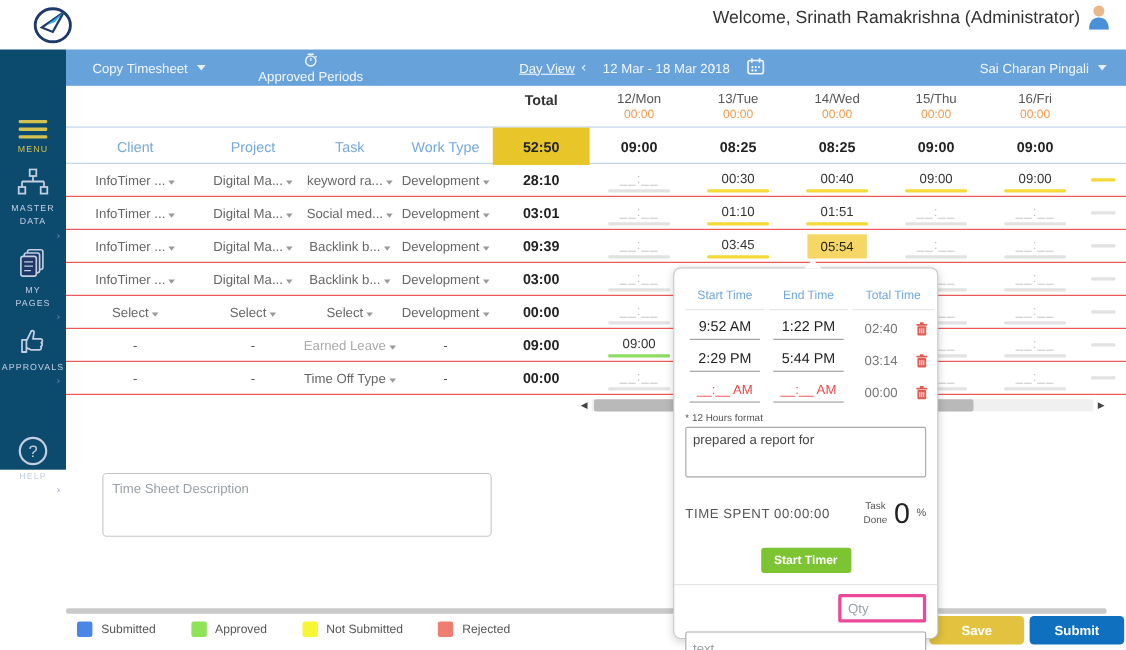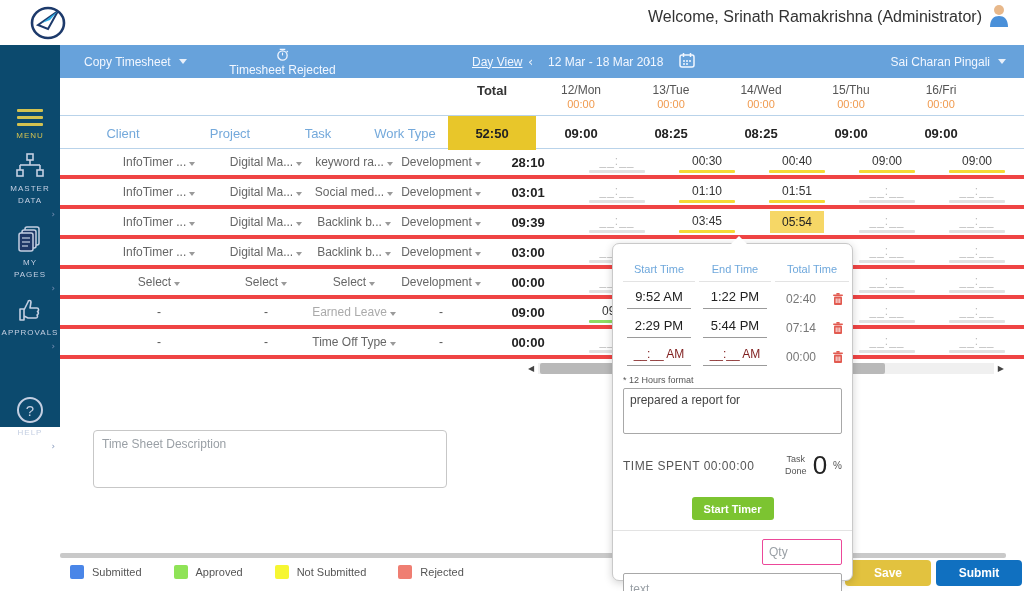--- a/index.html
+++ b/index.html
@@ -41,21 +41,21 @@
   .trow { display:grid; grid-template-columns:126px 88px 88px 86px 88px 90px 90px 90px 90px 90px 28px; align-items:center; }
   .h1row { height:37px; padding-top:5px; }
   .h1-total { text-align:center; font-size:13px; font-weight:bold; color:#333; align-self:start; }
   .dayhead { text-align:center; line-height:1.25; align-self:start; }
   .dayhead .dname { font-size:12px; color:#555; }
   .dayhead .dsub { font-size:11px; color:#f09a4e; }
   .h2row { height:34px; border-top:1px solid #b9d3ea; border-bottom:1px solid #b9d3ea; }
   .colhead { text-align:center; font-size:13px; color:#74a9db; }
   .grand { height:34px; display:flex; align-items:center; justify-content:center; background:#e8c62a; font-size:13px; font-weight:bold; color:#222; }
   .daytotal { text-align:center; font-size:13px; font-weight:bold; color:#222; }
-  .row { height:30px; border-bottom:4px solid #ef4444;padding-left:36px; }
+  .row { height:30px; border-bottom:1px solid #ef4444; }
   .pick { text-align:center; font-size:12px; color:#666; white-space:nowrap; }
   .pick.gray { color:#aaa; }
   .pick.dash { color:#555; }
   .rowtotal { text-align:center; font-size:13px; font-weight:bold; color:#222; }
   .daycell { text-align:center; position:relative; }
   .cellval { font-size:12px; color:#333; display:inline-block; min-width:54px; }
   .cellval.empty { color:#c0c0c0; letter-spacing:1px; }
   .ubar { width:56px; height:3px; margin:1px auto 0; border-radius:1px; }
   .ubar.y { background:#f5d936; }
   .ubar.g { background:#8edc63; }
@@ -83,35 +83,35 @@
   .btn-save { left:845px; width:86px; background:#e2c23f; }
   .btn-submit { left:936px; width:86px; background:#1070c0; }
 
   
   .popup { position:absolute; left:612px; top:243px; width:241px; height:338px; background:#fff; border:1px solid #c9c9c9; border-radius:7px; box-shadow:0 2px 8px rgba(0,0,0,.18); z-index:10; padding:16px 10px; }
   .popup-arrow { position:absolute; left:118px; top:-8px; width:0; height:0; border-left:8px solid transparent; border-right:8px solid transparent; border-bottom:8px solid #fff; }
   .pgrid { display:grid; grid-template-columns:72px 72px 52px 18px; column-gap:4px; align-items:center; }
   .phead { font-size:11px; color:#6fa8dc; text-align:center; padding:3px 0 6px; border-bottom:1px solid #e3e3e3; }
   .pentry { padding:7px 0 2px; }
   .ptime { font-size:13px; color:#222; text-align:center; border-bottom:1px solid #9a9a9a; padding-bottom:4px; margin:0 4px; }
-  .ptime.empty { color:#7f1d1d; font-size:12px; }
+  .ptime.empty { color:#ef4444; font-size:12px; }
   .ptotal { font-size:12px; color:#777; text-align:center; }
   .trash { width:14px; height:14px; cursor:pointer; }
   .pnote { font-size:9px; color:#555; margin:7px 0 3px; }
   .pdesc { width:100%; height:46px; border:1px solid #a8a8a8; border-radius:2px; font-family:"Liberation Sans",sans-serif; font-size:12px; color:#444; padding:4px 6px; resize:none; }
   .pspent-row { display:flex; align-items:center; justify-content:space-between; margin-top:12px; }
   .pspent { font-size:12px; color:#555; letter-spacing:0.5px; }
   .ptask { display:flex; align-items:center; gap:6px; }
   .ptask-label { font-size:9px; color:#555; text-align:center; line-height:1.3; }
   .ptask-val { font-size:26px; color:#222; font-weight:400; }
   .ptask-pct { font-size:10px; color:#555; }
   .start-timer { display:block; margin:16px auto 10px; width:82px; height:23px; background:#7cc431; color:#fff; border:none; border-radius:3px; font-size:11px; font-weight:bold; font-family:"Liberation Sans",sans-serif; cursor:pointer; }
   .pdivider { border-top:1px solid #e3e3e3; margin:2px -10px 8px; }
   .qty-row { display:flex; justify-content:flex-end; margin-bottom:8px; }
-  .qty-input { width:80px; height:26px; border:1px solid #ec4899; border-radius:2px; font-family:"Liberation Sans",sans-serif; font-size:12px; padding:0 6px; }
+  .qty-input { width:80px; height:26px; border:3px solid #ec4899; border-radius:2px; font-family:"Liberation Sans",sans-serif; font-size:12px; padding:0 6px; }
   .text-input { width:100%; height:32px; border:1px solid #a8a8a8; border-radius:2px; font-family:"Liberation Sans",sans-serif; font-size:12px; padding:0 6px; }
   input::placeholder, textarea::placeholder { color:#9aa0a6; }
 </style>
 </head>
 <body>
 
 <div class="topbar">
   <div class="logo">
     <span style="margin-right:4px;">
       <svg width="40" height="38" viewBox="0 0 40 38">
@@ -189,21 +189,21 @@
   </div>
   <div class="tsp">
     <span class="ticon">
       <svg width="13" height="13" viewBox="0 0 14 14">
         <circle cx="7" cy="8" r="5" fill="none" stroke="#f2f7ff" stroke-width="1.4"></circle>
         <line x1="7" y1="8" x2="7" y2="5" stroke="#f2f7ff" stroke-width="1.2"></line>
         <path d="M4 1.5 L10 1.5" stroke="#f2f7ff" stroke-width="1.4"></path>
         <path d="M11.5 3.2 L12.8 4.5" stroke="#f2f7ff" stroke-width="1.2"></path>
       </svg>
     </span>
-    <span>Timesheet Rejected</span>
+    <span>Approved Periods</span>
   </div>
   <div class="bb-item" style="left:412px;">
     <span class="dayview">Day View</span>
   </div>
   <div class="bb-item" style="left:468px;">
     <span class="navglyph glyph">‹</span>
   </div>
   <div class="bb-item" style="left:488px;">
     <span>12 Mar - 18 Mar 2018</span>
   </div>
@@ -414,21 +414,21 @@
             <rect x="2" y="2.5" width="10" height="1.6" rx="0.8" fill="#e25a50"></rect>
             <rect x="5.3" y="1" width="3.4" height="1.8" rx="0.6" fill="#e25a50"></rect>
             <line x1="5.2" y1="6.5" x2="5.2" y2="11" stroke="#fff" stroke-width="0.9"></line>
             <line x1="7" y1="6.5" x2="7" y2="11" stroke="#fff" stroke-width="0.9"></line>
             <line x1="8.8" y1="6.5" x2="8.8" y2="11" stroke="#fff" stroke-width="0.9"></line>
           </svg></div>
       </div>
       <div class="pgrid pentry">
         <div class="ptime">2:29 PM</div>
         <div class="ptime">5:44 PM</div>
-        <div class="ptotal">07:14</div>
+        <div class="ptotal">03:14</div>
         <div class="trash"><svg width="14" height="14" viewBox="0 0 14 14">
             <rect x="3" y="4.5" width="8" height="8.5" rx="1" fill="#e25a50"></rect>
             <rect x="2" y="2.5" width="10" height="1.6" rx="0.8" fill="#e25a50"></rect>
             <rect x="5.3" y="1" width="3.4" height="1.8" rx="0.6" fill="#e25a50"></rect>
             <line x1="5.2" y1="6.5" x2="5.2" y2="11" stroke="#fff" stroke-width="0.9"></line>
             <line x1="7" y1="6.5" x2="7" y2="11" stroke="#fff" stroke-width="0.9"></line>
             <line x1="8.8" y1="6.5" x2="8.8" y2="11" stroke="#fff" stroke-width="0.9"></line>
           </svg></div>
       </div>
       <div class="pgrid pentry">

